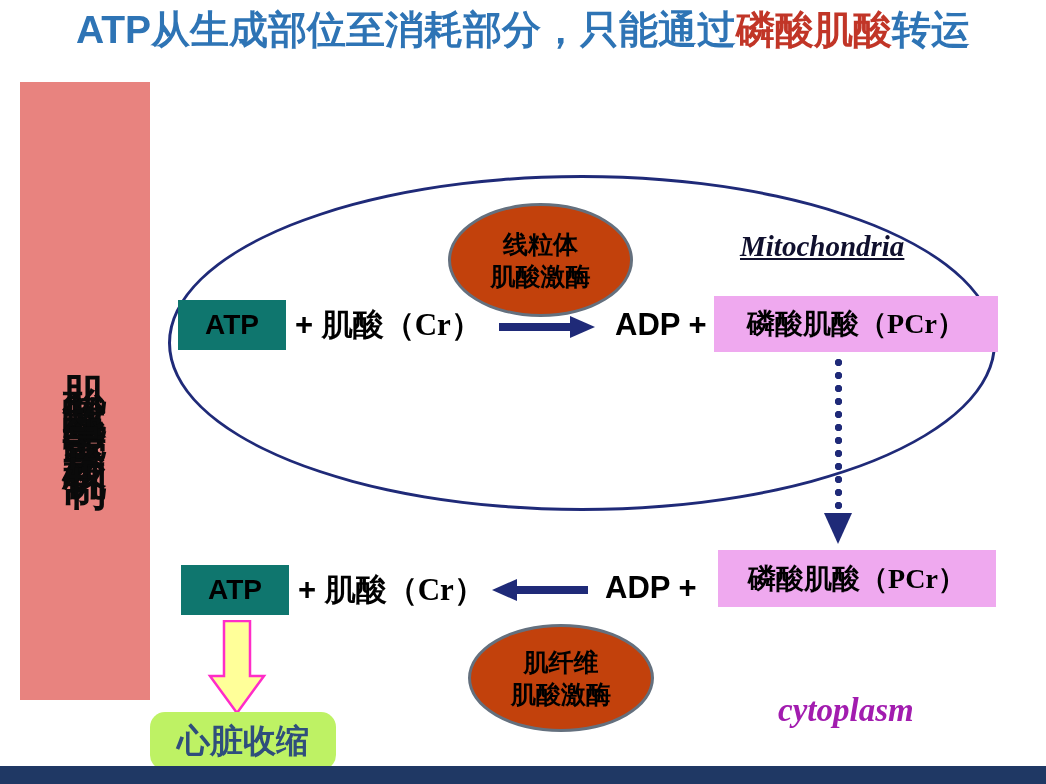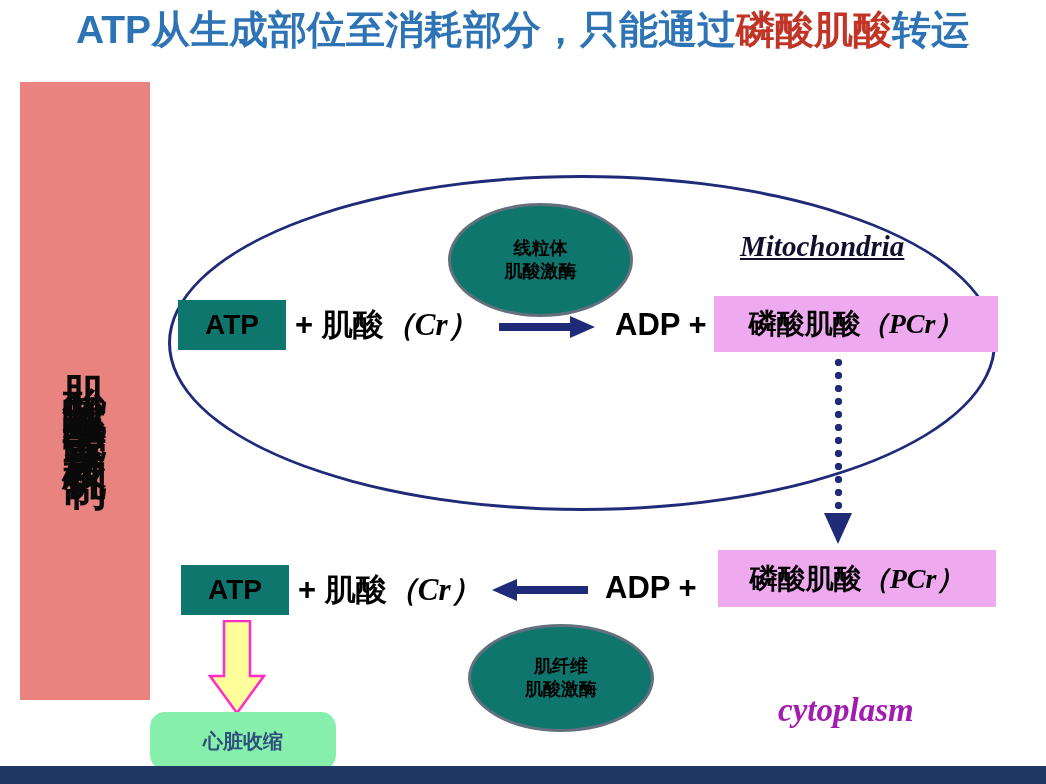--- a/index.html
+++ b/index.html
@@ -24,23 +24,23 @@
     writing-mode:vertical-rl;text-orientation:upright;
     font-size:44px;font-weight:bold;color:#0a0a0a;letter-spacing:10px;line-height:1;
   }
   
   .membrane{
     position:absolute;left:168px;top:175px;width:822px;height:330px;
     border:3px solid #1F2A78;border-radius:50%;background:transparent;
   }
   
   .enzyme-oval{
-    position:absolute;border:3px solid #64707E;border-radius:50%;background:#0f766e;
+    position:absolute;border:3px solid #64707E;border-radius:50%;background:#c2410c;
     display:flex;flex-direction:column;align-items:center;justify-content:center;
-    font-size:18px;font-weight:bold;color:#000;line-height:1.3;text-align:center;
+    font-size:25px;font-weight:bold;color:#000;line-height:1.3;text-align:center;
   }
   .oval-top{left:448px;top:203px;width:179px;height:108px;}
   .oval-bottom{left:468px;top:624px;width:180px;height:102px;}
   
   .region-label{
     position:absolute;font-family:"Liberation Serif",serif;
     font-style:italic;font-weight:bold;white-space:nowrap;
   }
   .mito-label{left:740px;top:230px;font-size:29px;color:#10102E;text-decoration:underline;}
   .cyto-label{left:778px;top:692px;font-size:33px;color:#a21caf;}
@@ -53,21 +53,21 @@
   .atp-top{left:178px;top:300px;}
   .atp-bottom{left:181px;top:565px;}
   .rx-text{
     position:absolute;height:52px;display:flex;align-items:center;
     font-size:31px;font-weight:bold;color:#000;white-space:nowrap;
   }
   .cr-top{left:295px;top:299px;}
   .cr-bottom{left:298px;top:564px;}
   .adp-top{left:615px;top:299px;}
   .adp-bottom{left:605px;top:562px;}
-  .ser{font-family:"Liberation Serif",serif;font-weight:bold;font-style:italic;}
+  .ser{font-family:"Liberation Serif",serif;font-weight:bold;}
   .pcr-box{
     position:absolute;background:#EFA9EF;
     display:flex;align-items:center;justify-content:center;
     font-size:28px;font-weight:bold;color:#000;white-space:nowrap;
   }
   .pcr-top{left:714px;top:296px;width:284px;height:56px;}
   .pcr-bottom{left:718px;top:550px;width:278px;height:57px;}
   
   .h-arrow{position:absolute;height:8px;background:#1F2A78;}
   .arrow-right{left:499px;top:323px;width:72px;}
@@ -88,23 +88,23 @@
   }
   .dotted-head{
     position:absolute;left:824px;top:513px;width:0;height:0;
     border-top:31px solid #1F2A78;border-left:14px solid transparent;border-right:14px solid transparent;
   }
   
   .block-arrow{position:absolute;left:207px;top:620px;}
   
   .outcome-box{
     position:absolute;left:150px;top:712px;width:186px;height:58px;
-    background:#86efac;border-radius:15px;
+    background:#bef264;border-radius:15px;
     display:flex;align-items:center;justify-content:center;
-    font-size:20px;font-weight:bold;color:#2F4E7C;
+    font-size:33px;font-weight:bold;color:#2F4E7C;
   }
   
   .bottom-bar{position:absolute;left:0;top:766px;width:1046px;height:18px;background:#1F3864;}
 </style>
 </head>
 <body>
 
 <div class="slide">
 
   <h1 class="title"><span>ATP从生成部位至消耗部分，只能通过</span><span class="hl">磷酸肌酸</span><span>转运</span></h1>

